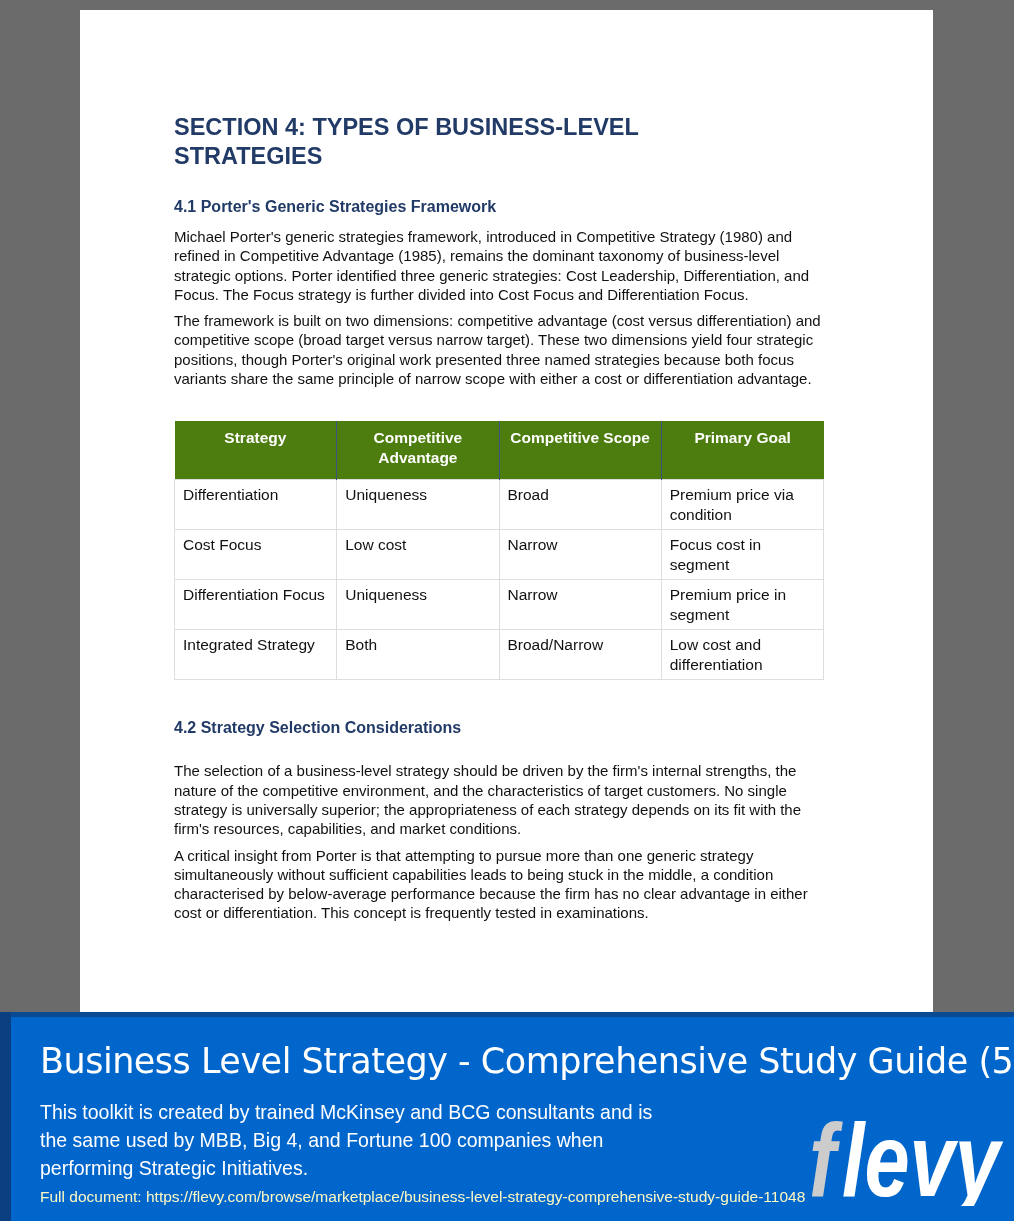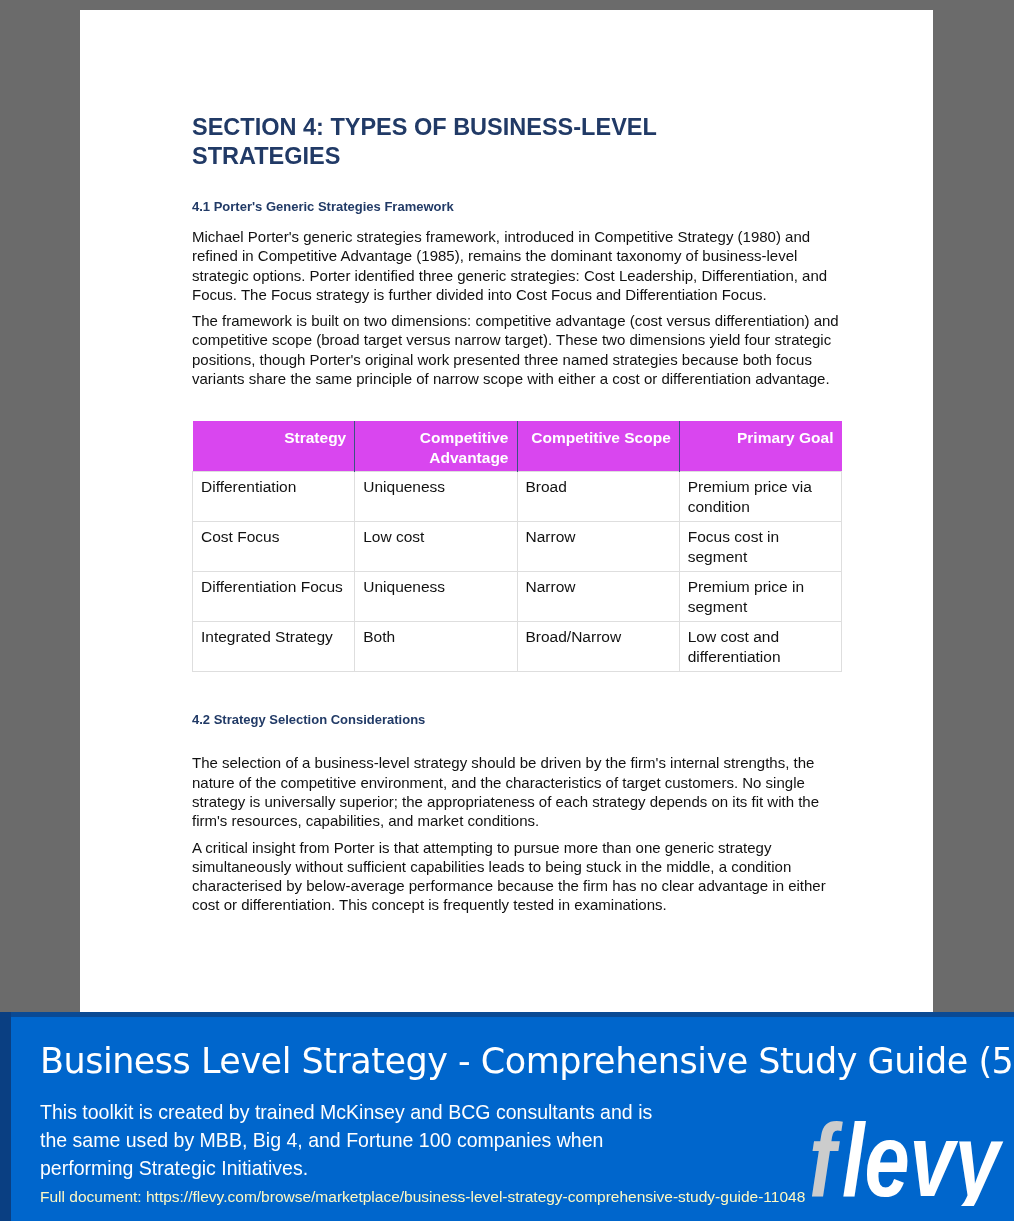--- a/index.html
+++ b/index.html
@@ -6,40 +6,40 @@
   body {
     width:1014px; height:1221px; position:relative; overflow:hidden;
     background:#6b6b6b;
     font-family:"Liberation Sans", sans-serif;
   }
   .page {
     position:absolute; left:80px; top:10px; width:853px; height:1010px;
     background:#ffffff;
   }
   .content {
-    position:absolute; left:112px; top:103px; width:650px;
+    position:absolute; left:94px; top:103px; width:650px;
     color:#111;
   }
   h1.section-title {
     margin:0; font-size:23.5px; line-height:29px; font-weight:bold;
     color:#213a66; letter-spacing:0px;
   }
   h2.sub {
-    margin:0; font-size:13px; line-height:22px; font-weight:bold; color:#213a66;
+    margin:0; font-size:16px; line-height:22px; font-weight:bold; color:#213a66;
   }
   p.body {
     margin:0; font-size:15px; line-height:19.3px; color:#111;
   }
   table.strat {
     border-collapse:collapse; width:650px; table-layout:fixed;
     font-size:15.5px; line-height:19.3px;
   }
   table.strat th {
-    background:#d946ef; color:#fff; text-align:right; font-weight:bold;
-    vertical-align:top; padding:7px 8px 4px 8px; height:39px;
+    background:#4d7c0f; color:#fff; text-align:center; font-weight:bold;
+    vertical-align:top; padding:7px 8px 12px 8px; height:39px;
     border-right:1px solid #3b5282;
   }
   table.strat th:last-child { border-right:none; }
   table.strat td {
     vertical-align:top; padding:5px 8px 5px 8px; height:39px;
     border:1px solid #dedede; color:#111;
   }
   .banner {
     position:absolute; left:0; top:1012px; width:1014px; height:209px;
     background:#0066cc;

